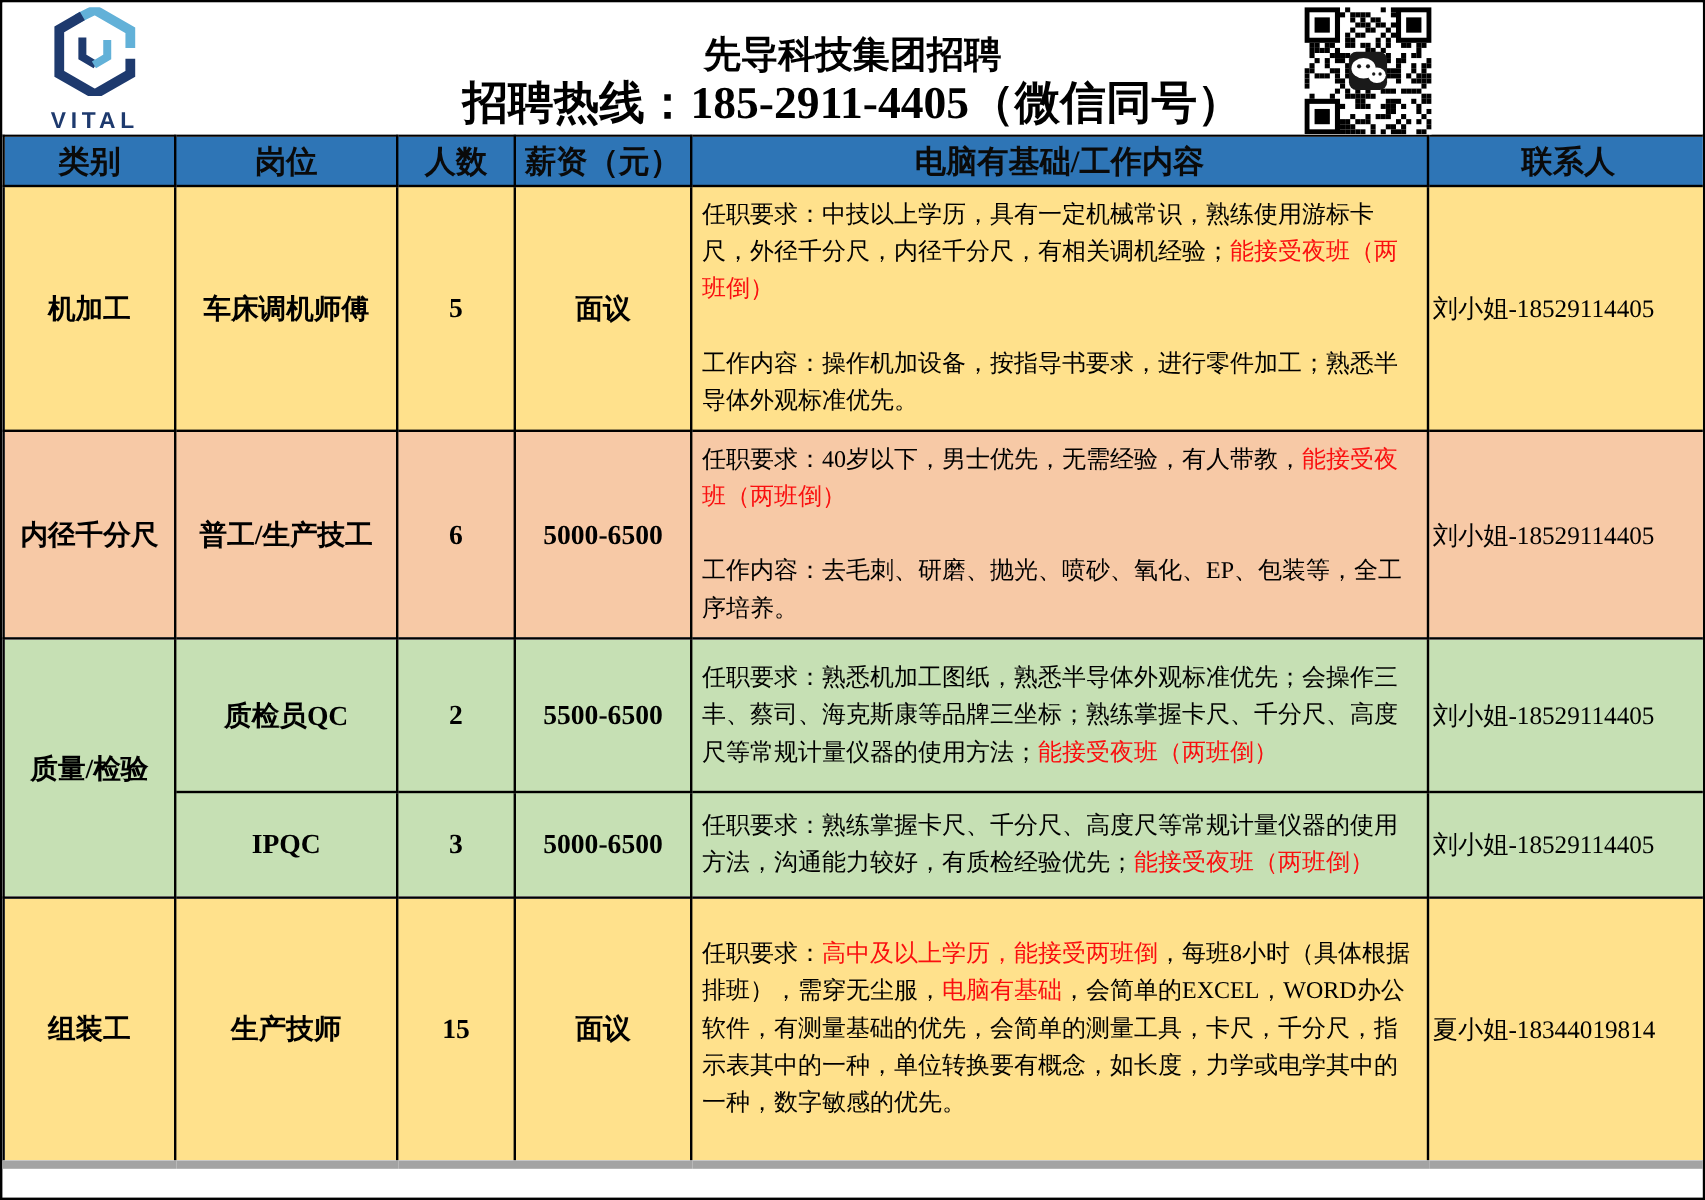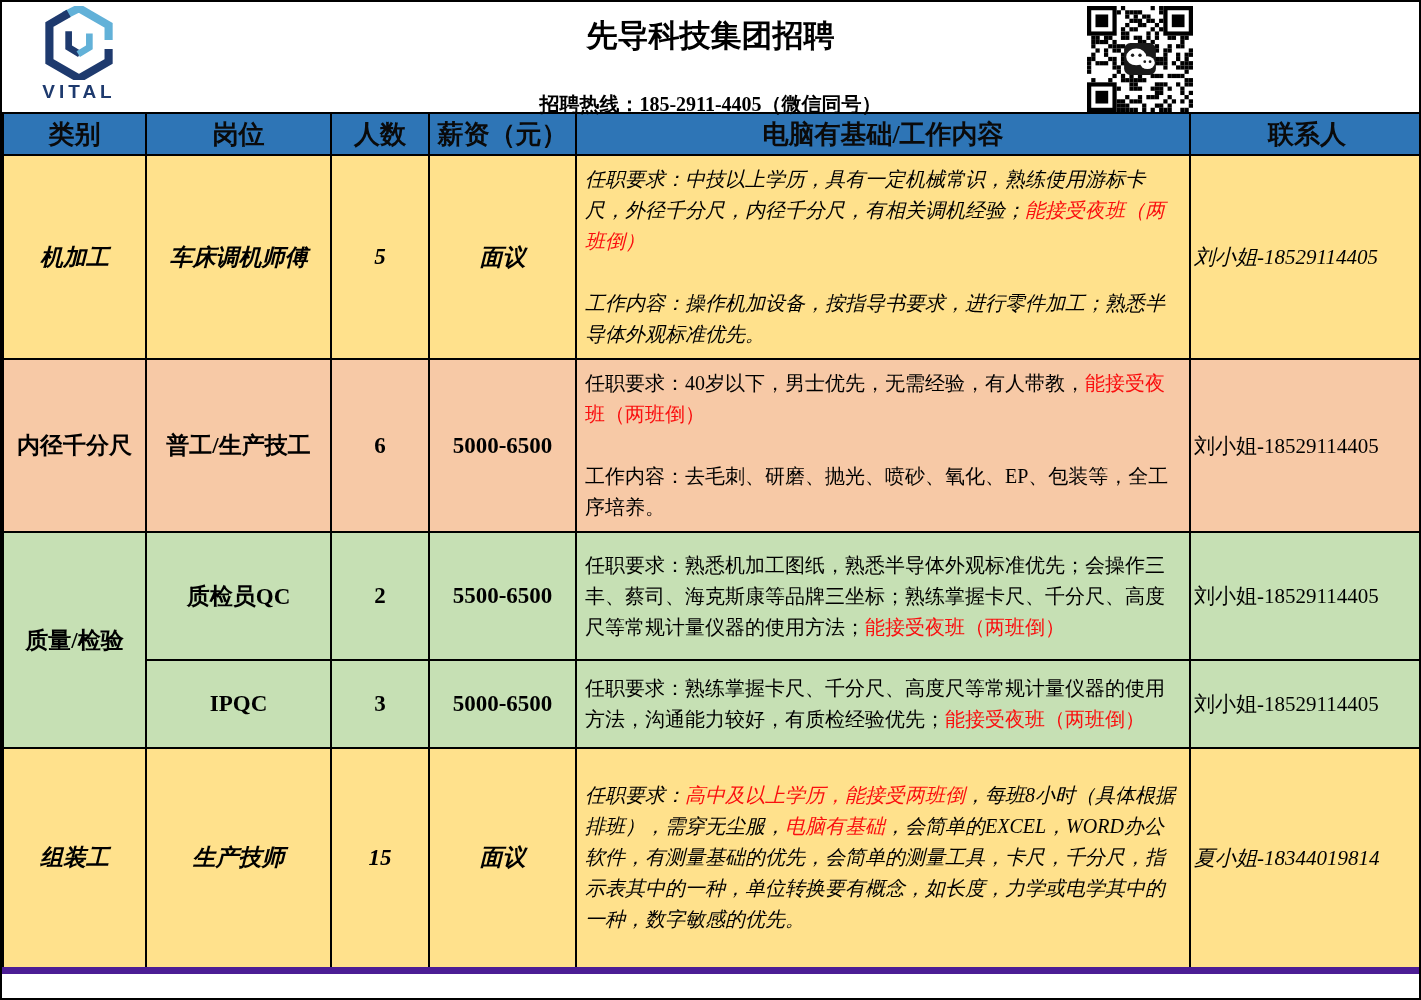--- a/index.html
+++ b/index.html
@@ -7,41 +7,41 @@
   body { font-family:"Liberation Serif","DejaVu Serif",serif; }
   .page {
     position:relative; width:1421px; height:1000px; background:#fff;
     border:2px solid #000; overflow:hidden; margin:0 auto;
   }
   
   .banner { position:relative; height:110px; background:#fff; }
   .logo { position:absolute; left:22px; top:4px; width:110px; text-align:center; }
   .logo svg { display:block; margin:0 auto; }
   .logo-text { font-family:"Liberation Sans",sans-serif; font-weight:bold; font-size:19px;
-               letter-spacing:4px; color:var(--logo_navy); margin-top:1px; }
-  .titles { position:absolute; left:0; top:14px; width:100%; text-align:center; }
+               letter-spacing:4px; color:var(--logo_navy); margin-top:11px; }
+  .titles { position:absolute; left:0; top:24px; width:100%; text-align:center; }
   .title   { font-size:31px; font-weight:bold; color:#000; line-height:40px; }
-  .hotline { font-size:20px; font-weight:bold; color:#000; line-height:40px;margin-top:28px; }
+  .hotline { font-size:38px; font-weight:bold; color:#000; line-height:40px; }
   .qr { position:absolute; left:1085px; top:4px; width:106px; height:106px; background:#fff; }
   .qr svg { display:block; width:106px; height:106px; }
   
   table { border-collapse:collapse; table-layout:fixed; width:1421px; }
   th,td { border:2px solid #000; overflow:hidden; }
   thead th { background:var(--header_blue); color:#0a0a0a; font-weight:bold;
              font-size:26px; height:42px; text-align:center; }
   td { vertical-align:middle; }
   .c-cat, .c-pos, .c-num, .c-sal { text-align:center; font-weight:bold; font-size:23px; color:#000; }
   .c-req { font-size:20px; line-height:31px; color:#000; text-align:left; padding:8px 8px; }
   .c-con { font-size:21px; color:#000; text-align:left; padding:0 3px; }
   .req-para + .req-para { margin-top:31px; }
   .red-text { color:var(--red_accent); }
-  tr.bg-yellow td { background:var(--row_yellow);font-style:italic; }
+  tr.bg-yellow td { background:var(--row_yellow); }
   tr.bg-salmon td { background:var(--row_salmon); }
   tr.bg-green  td { background:var(--row_green); }
-  tbody tr:last-child td { border-bottom:7px solid #4c1d95; }
+  tbody tr:last-child td { border-bottom:7px solid #a3a3a3; }
   .h-r1 td { height:192px; }
   .h-r2 td { height:154px; }
   .h-r3 td { height:128px; }
   .h-r4 td { height:88px; }
   .h-r5 td { height:222px; }
 </style>
 </head>
 <body>
 
 <div class="page">

